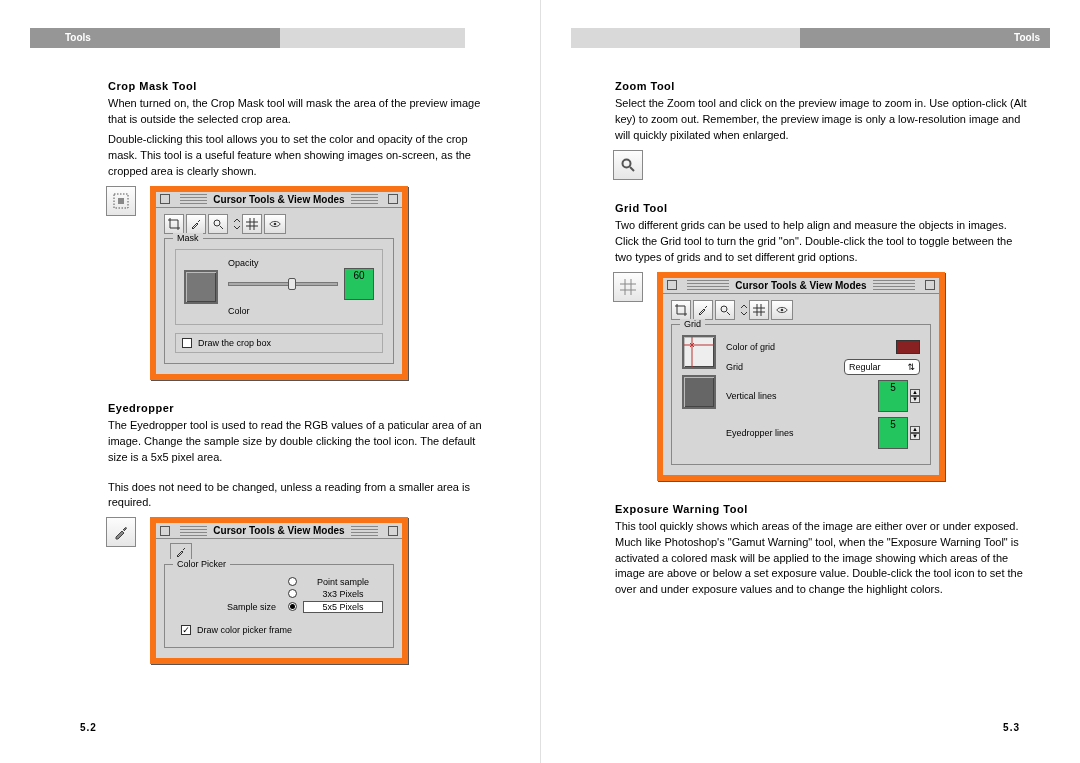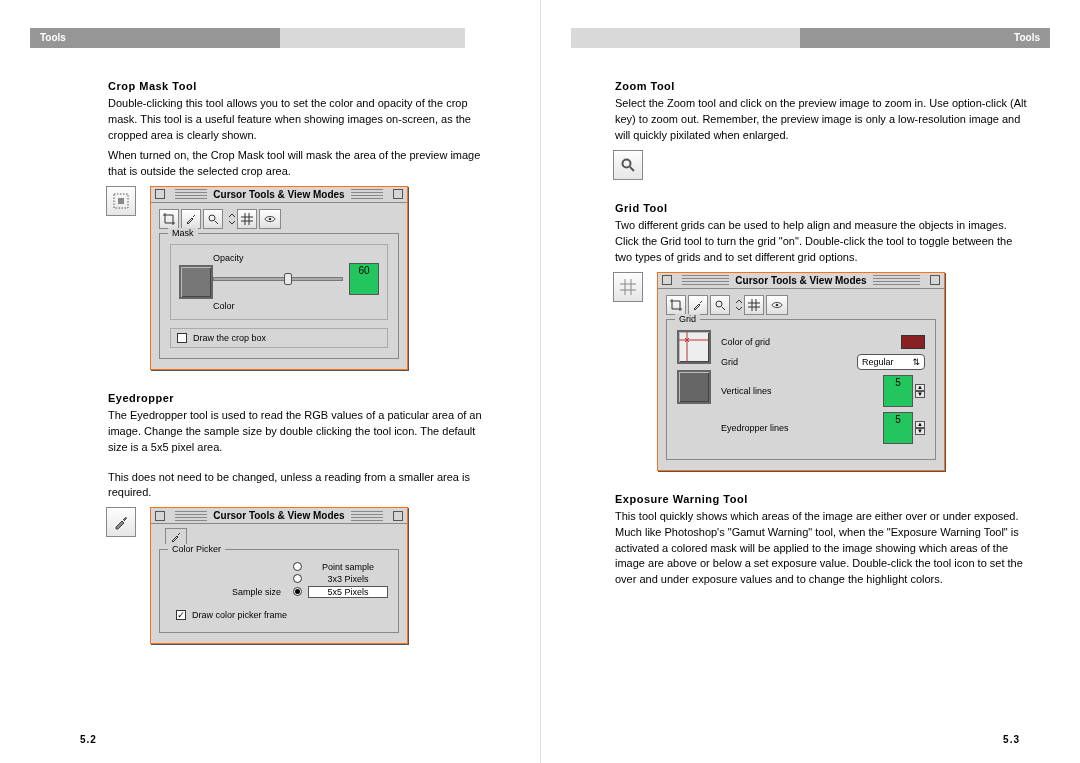--- a/index.html
+++ b/index.html
@@ -51,20 +51,21 @@
   .page.left .header-bar .dark { left: 30px; width: 250px; }
   .page.left .header-bar .light { left: 280px; right: 75px; }
   .page.right .header-bar .light { left: 30px; right: 280px; }
   .page.right .header-bar .dark { right: 30px; width: 250px; }
   .header-bar .label {
     color: #fff;
     font-weight: bold;
     font-size: 10px;
     line-height: 20px;
     padding: 0 10px;
+    margin-left: 25px;
   }
   .page.left .header-bar .label { position: absolute; left: 30px; }
   .page.right .header-bar .label { position: absolute; right: 30px; }
   .content {
     margin-top: 52px;
     margin-left: 58px;
     margin-right: 0;
   }
   .page.right .content { margin-left: 24px; margin-right: 0; }
   h4 {
@@ -74,21 +75,21 @@
     margin: 0 0 4px 0;
   }
   p {
     margin: 0 0 4px 0;
     line-height: 1.45;
   }
   .section { margin-bottom: 22px; }
   .paragraph-gap { height: 10px; }
   .page-num {
     position: absolute;
-    bottom: 18px;
+    bottom: 30px;
     font-size: 10px;
     letter-spacing: 1px;
     font-weight: bold;
   }
   .page.left .page-num { left: 80px; }
   .page.right .page-num { right: 60px; }
   
   .figure-row {
     display: flex;
     gap: 14px;
@@ -103,21 +104,21 @@
     border: 1px solid #888;
     display: inline-flex;
     align-items: center;
     justify-content: center;
     flex-shrink: 0;
   }
   .tool-icon svg { width: 16px; height: 16px; }
   
   .mac-window {
     background: #d6d6d6;
-    border: 1px solid #f97316;
+    border: 6px solid #f97316;
     box-shadow: 1px 1px 0 #555;
     font-family: "Chicago", "Lucida Grande", Arial, sans-serif;
     font-size: 10px;
   }
   .mac-titlebar {
     height: 16px;
     background: #d6d6d6;
     border-bottom: 1px solid #888;
     position: relative;
     display: flex;
@@ -188,20 +189,21 @@
   .swatch {
     width: 28px; height: 28px;
     border: 2px solid #888;
     background: #777;
     display: inline-block;
   }
   .swatch.big { width: 34px; height: 34px; border: 2px solid #666; box-shadow: inset 1px 1px 0 #bbb, inset -1px -1px 0 #444; }
 
   .mask-inner {
     display: flex;
+    gap: 10px;
     align-items: center;
     border: 1px solid #aaa;
     padding: 8px;
     margin-bottom: 8px;
   }
   .mask-controls { flex: 1; }
   .slider-row {
     display: flex;
     align-items: center;
     gap: 6px;
@@ -254,21 +256,21 @@
   .grid-body { display: flex; gap: 10px; }
   .grid-left {
     display: flex; flex-direction: column; gap: 6px;
   }
   .grid-right { flex: 1; }
   .field-row { display: flex; align-items: center; gap: 8px; margin: 5px 0; justify-content: space-between; }
   .field-row .lbl { font-size: 9px; width: 90px; }
   .select {
     border: 1px solid #555;
     background: #fff;
-    height: 16px; width: 68px;
+    height: 16px; width: 76px;
     font-size: 9px;
     padding: 0 4px;
     display: inline-flex; align-items: center; justify-content: space-between;
     border-radius: 4px;
   }
   .spinner { display: flex; gap: 2px; align-items: center; }
   .spin-btns { display: flex; flex-direction: column; }
   .spin-btns .sb { width: 10px; height: 7px; border: 1px solid #555; background: #e8e8e8; font-size: 6px; line-height: 5px; text-align: center; }
   .color-chip { width: 24px; height: 14px; border: 1px solid #333; background: #882222; }
 </style>
@@ -281,22 +283,22 @@
     <div class="header-bar">
       <div class="dark"></div>
       <div class="light"></div>
       <div class="label"><span>Tools</span></div>
     </div>
 
     <div class="content">
 
       <div class="section">
         <h4>Crop Mask Tool</h4>
+        <p>When turned on, the Crop Mask tool will mask the area of the preview image that is outside the selected crop area.</p>
         <p>Double-clicking this tool allows you to set the color and opacity of the crop mask. This tool is a useful feature when showing images on-screen, as the cropped area is clearly shown.</p>
-        <p>When turned on, the Crop Mask tool will mask the area of the preview image that is outside the selected crop area.</p>
 
         <div class="figure-row">
           <div class="tool-icon">
             <svg viewBox="0 0 16 16">
               <rect x="1" y="1" width="14" height="14" fill="none" stroke="#555" stroke-dasharray="1.5 1.5"></rect>
               <rect x="5" y="5" width="6" height="6" fill="#888"></rect>
             </svg>
           </div>
 
           <div class="mac-window" style="width:258px">

